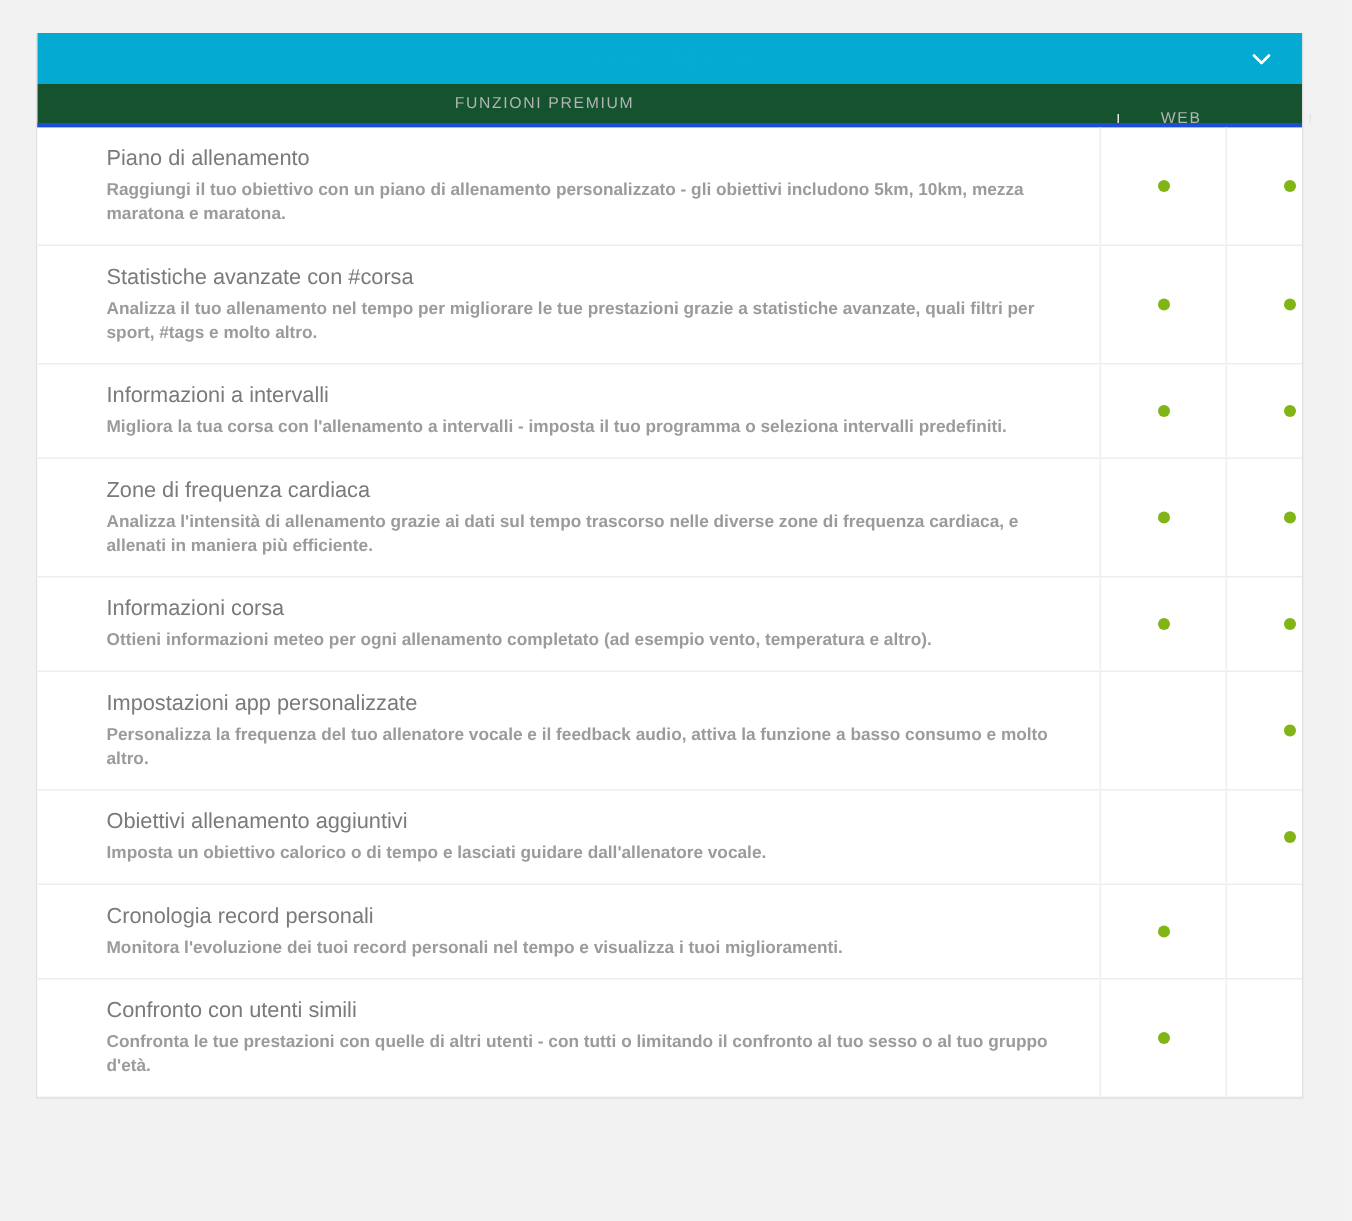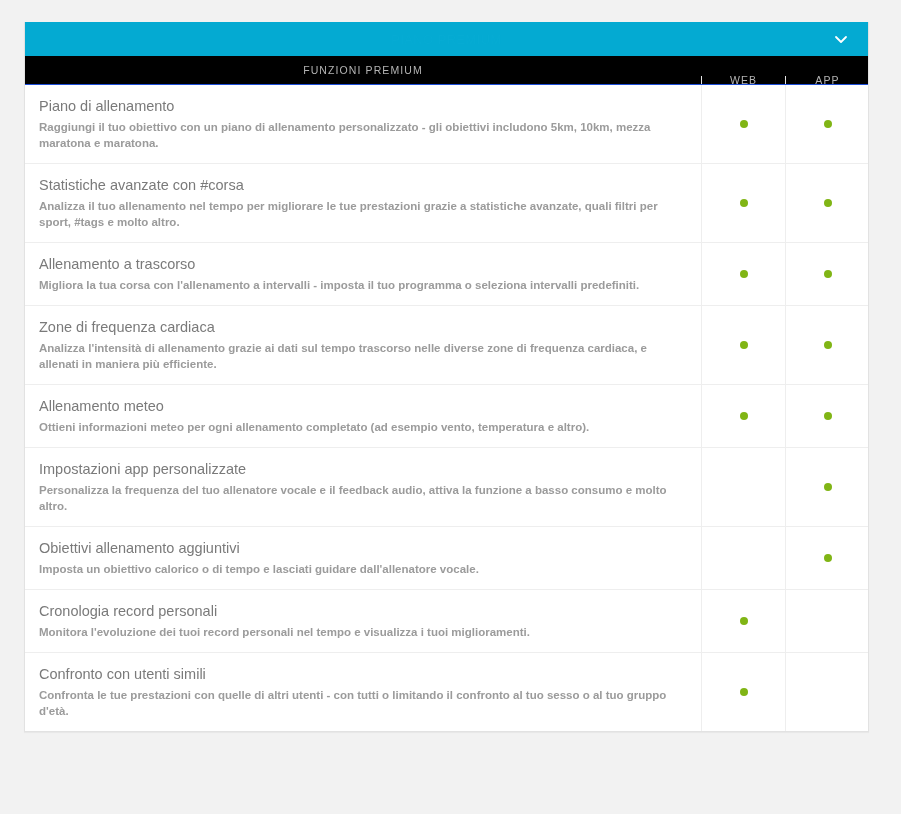--- a/index.html
+++ b/index.html
@@ -56,22 +56,23 @@
     width: 18px;
     height: 18px;
     display: block;
   }
   .chevron-down svg { display: block; }
 
   
   .col-head {
     display: flex;
     height: 29px;
-    background: #000000;
-    border-bottom: 1px solid #1d4ed8;
+    background: #14532d;
+    border-bottom: 3px solid #1d4ed8;
+    gap: 44px;
   }
   .col-head .c-feat {
     flex: 0 0 676px;
     width: 676px;
     display: flex;
     align-items: center;
     justify-content: center;
   }
   .col-head .c-web,
   .col-head .c-app {
@@ -91,20 +92,21 @@
     text-transform: uppercase;
   }
 
   
   .rows { background: #fff; }
   .frow {
     display: flex;
     align-items: stretch;
     border-bottom: 1px solid #eeeeee;
     min-height: 58px;
+    padding-left: 32px;
   }
   .frow:last-child { border-bottom: none; }
 
   .cell-feat {
     flex: 0 0 676px;
     width: 676px;
     padding: 12px 16px 12px 14px;
     display: flex;
     flex-direction: column;
     justify-content: center;
@@ -191,21 +193,21 @@
           </div>
           <div class="cell-mark">
             <span class="dot"></span>
           </div>
           <div class="cell-mark">
             <span class="dot"></span>
           </div>
         </div>
         <div class="frow">
           <div class="cell-feat">
-            <div class="feat-title">Allenamento a trascorso</div>
+            <div class="feat-title">Informazioni a intervalli</div>
             <div class="feat-desc">Migliora la tua corsa con l'allenamento a intervalli - imposta il tuo programma o seleziona intervalli predefiniti.</div>
           </div>
           <div class="cell-mark">
             <span class="dot"></span>
           </div>
           <div class="cell-mark">
             <span class="dot"></span>
           </div>
         </div>
         <div class="frow">
@@ -215,21 +217,21 @@
           </div>
           <div class="cell-mark">
             <span class="dot"></span>
           </div>
           <div class="cell-mark">
             <span class="dot"></span>
           </div>
         </div>
         <div class="frow">
           <div class="cell-feat">
-            <div class="feat-title">Allenamento meteo</div>
+            <div class="feat-title">Informazioni corsa</div>
             <div class="feat-desc">Ottieni informazioni meteo per ogni allenamento completato (ad esempio vento, temperatura e altro).</div>
           </div>
           <div class="cell-mark">
             <span class="dot"></span>
           </div>
           <div class="cell-mark">
             <span class="dot"></span>
           </div>
         </div>
         <div class="frow">

